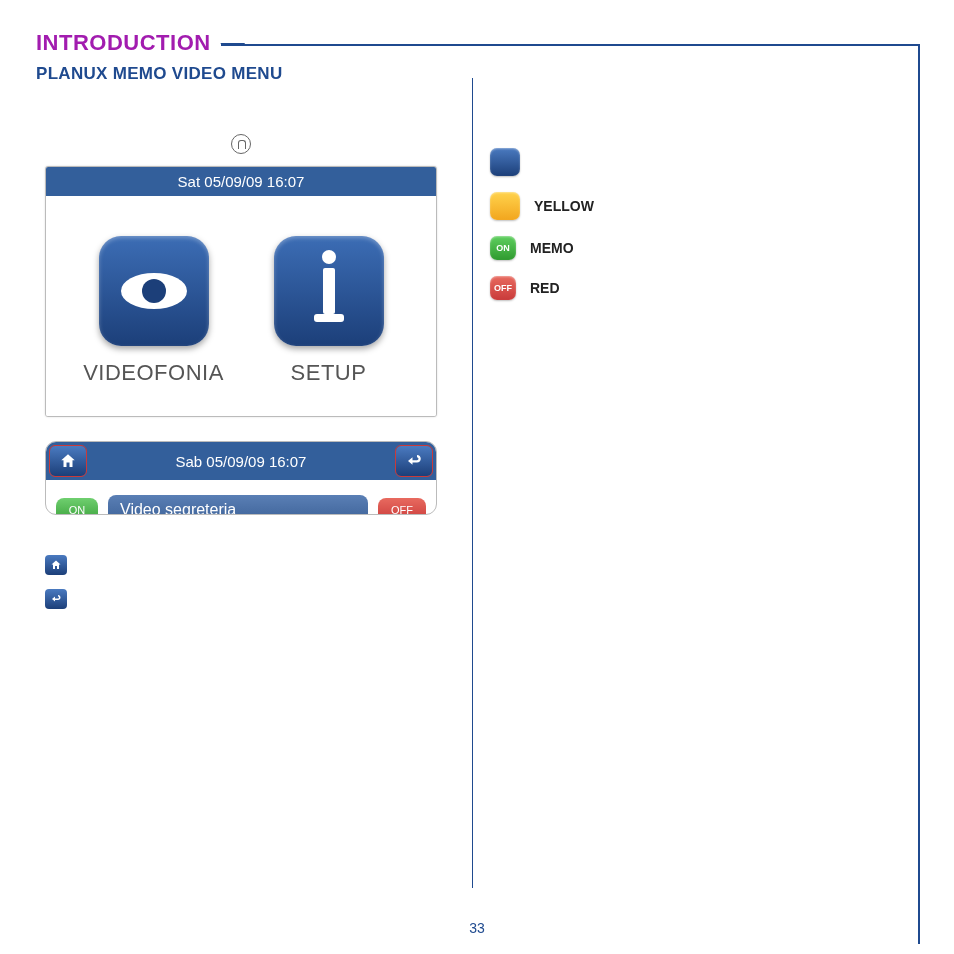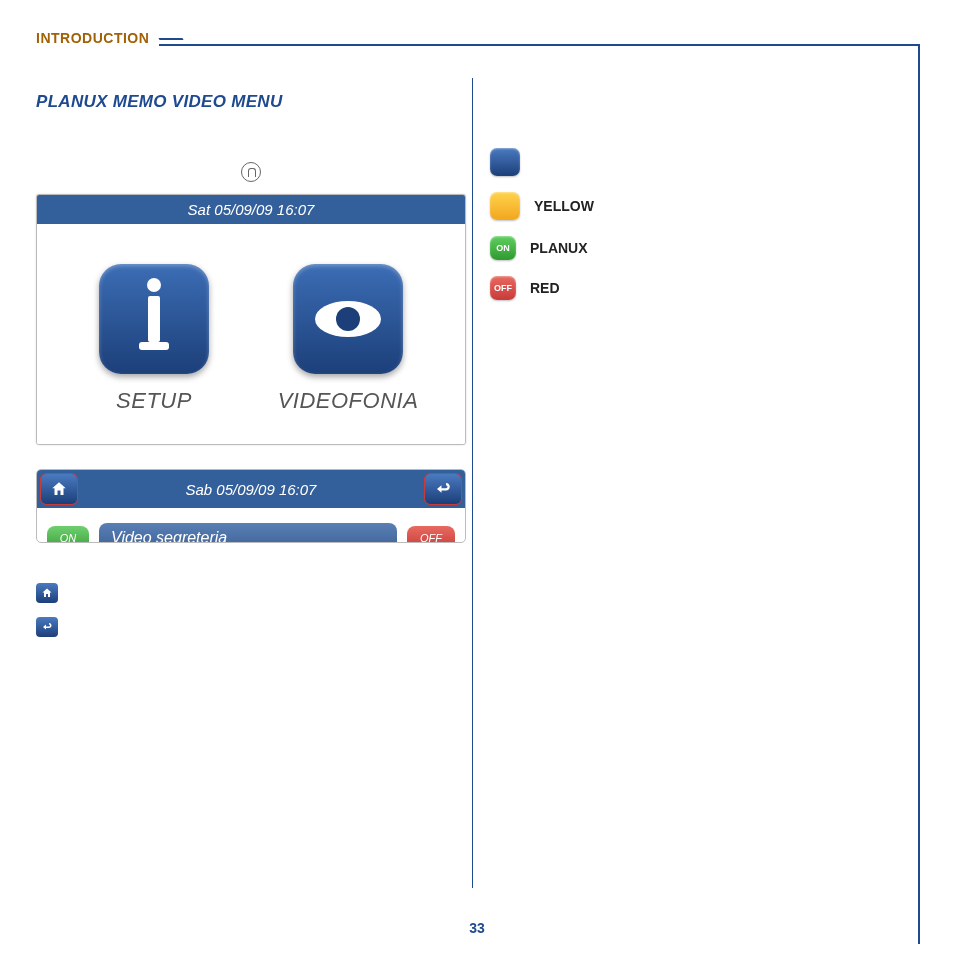--- a/index.html
+++ b/index.html
@@ -28,41 +28,40 @@
     height: 900px;
     background: #1f4a8f;
   }
   .section-title {
     position: absolute;
     top: 30px;
     left: 36px;
     background: #fff;
     padding-right: 10px;
     font-weight: bold;
-    font-size: 14px;
-    color: #a16207;
+    font-size: 22px;
+    color: #a21caf;
     letter-spacing: 0.5px;
   }
   .section-title::after{
     content:"";
     position:absolute;
     right:-24px;
     top:50%;
     width:24px;
     height:2px;
     background:#1f4a8f;
     transform: skewX(30deg);
     transform-origin:left center;
   }
   .col-left {
     position: absolute;
     left: 36px;
-    top: 92px;
+    top: 64px;
     width: 430px;
-    font-style: italic;
   }
   .col-right {
     position: absolute;
     left: 490px;
     top: 78px;
     width: 410px;
   }
   .divider {
     position: absolute;
     left: 472px;
@@ -74,22 +73,23 @@
   .subhead {
     color: #1f4a8f;
     font-weight: bold;
     font-size: 17px;
     margin-bottom: 20px;
     letter-spacing: 0.3px;
   }
 
   
   .device {
-    width: 430px;
+    width: 392px;
     margin-top: 50px;
+    margin-left: 9px;
   }
   .top-indicator {
     text-align: center;
     margin-bottom: 8px;
   }
   .ind-circle {
     display: inline-block;
     width: 20px; height: 20px;
     border: 1px solid #666;
     border-radius: 50%;
@@ -162,21 +162,21 @@
   .info-i .base{position:absolute;bottom:-8px;left:50%;transform:translateX(-50%);width:30px;height:8px;background:#fff;border-radius:3px;}
   .app-label {
     font-size: 22px;
     color: #555;
     letter-spacing: 0.5px;
   }
 
   .screen2 {
     margin-top: 24px;
     border: 1px solid #bbb;
-    border-radius: 5px;
+    border-radius: 11px;
     overflow: hidden;
     background: #fff;
   }
   .navbar {
     background: #335f9b;
     color: #fff;
     display: flex;
     align-items: center;
     justify-content: space-between;
     padding: 4px 4px;
@@ -238,57 +238,57 @@
   .sw-yellow { background: linear-gradient(#ffd34d,#f2a61e); }
   .sw-green  { background: linear-gradient(#5fcf5f,#2f9a2f); width:26px;height:24px;}
   .sw-red    { background: linear-gradient(#e86a5f,#c93a3a); width:26px;height:24px;}
   .swatch-label { font-weight: bold; font-size: 14px; color:#222;}
 
   .page-num {
     position: absolute;
     bottom: 18px;
     left: 0; right: 0;
     text-align: center;
-    font-weight: bold;
+    font-weight: normal;
     font-size: 14px;
     color: #1f4a8f;
   }
 </style>
 </head>
 <body>
 
 <div class="header-line"></div>
 <div class="section-title">INTRODUCTION</div>
 
 <div class="divider"></div>
 
 <div class="col-left">
   <div class="subhead">PLANUX MEMO VIDEO MENU</div>
 
   <div class="device">
     <div class="top-indicator"><span class="ind-circle"></span></div>
     <div class="screen1">
       <div class="titlebar">Sat 05/09/09 16:07</div>
       <div class="apps">
+        <div class="app">
+          <div class="app-icon">
+              <div class="eye"></div>
+            </div>
+          <div class="app-label">VIDEOFONIA</div>
+        </div>
         <div class="app">
           <div class="app-icon">
             <div class="info-i">
                 <span class="dot"></span>
                 <span class="stem"></span>
                 <span class="base"></span>
               </div>
           </div>
           <div class="app-label">SETUP</div>
         </div>
-        <div class="app">
-          <div class="app-icon">
-              <div class="eye"></div>
-            </div>
-          <div class="app-label">VIDEOFONIA</div>
-        </div>
       </div>
     </div>
 
     <div class="screen2">
       <div class="navbar">
         <div class="nav-btn">
           <svg viewBox="0 0 24 24">
               <path d="M12 3l9 8h-3v9h-4v-6H10v6H6v-9H3z"></path>
             </svg>
         </div>
@@ -331,21 +331,21 @@
     <div class="swatch-row">
       <div class="swatch sw-blue"></div>
       <span class="swatch-label"></span>
     </div>
     <div class="swatch-row">
       <div class="swatch sw-yellow"></div>
       <span class="swatch-label">YELLOW</span>
     </div>
     <div class="swatch-row">
       <div class="swatch sw-green">ON</div>
-      <span class="swatch-label">PLANUX</span>
+      <span class="swatch-label">MEMO</span>
     </div>
     <div class="swatch-row">
       <div class="swatch sw-red">OFF</div>
       <span class="swatch-label">RED</span>
     </div>
   </div>
 </div>
 
 <div class="page-num">33</div>
 

